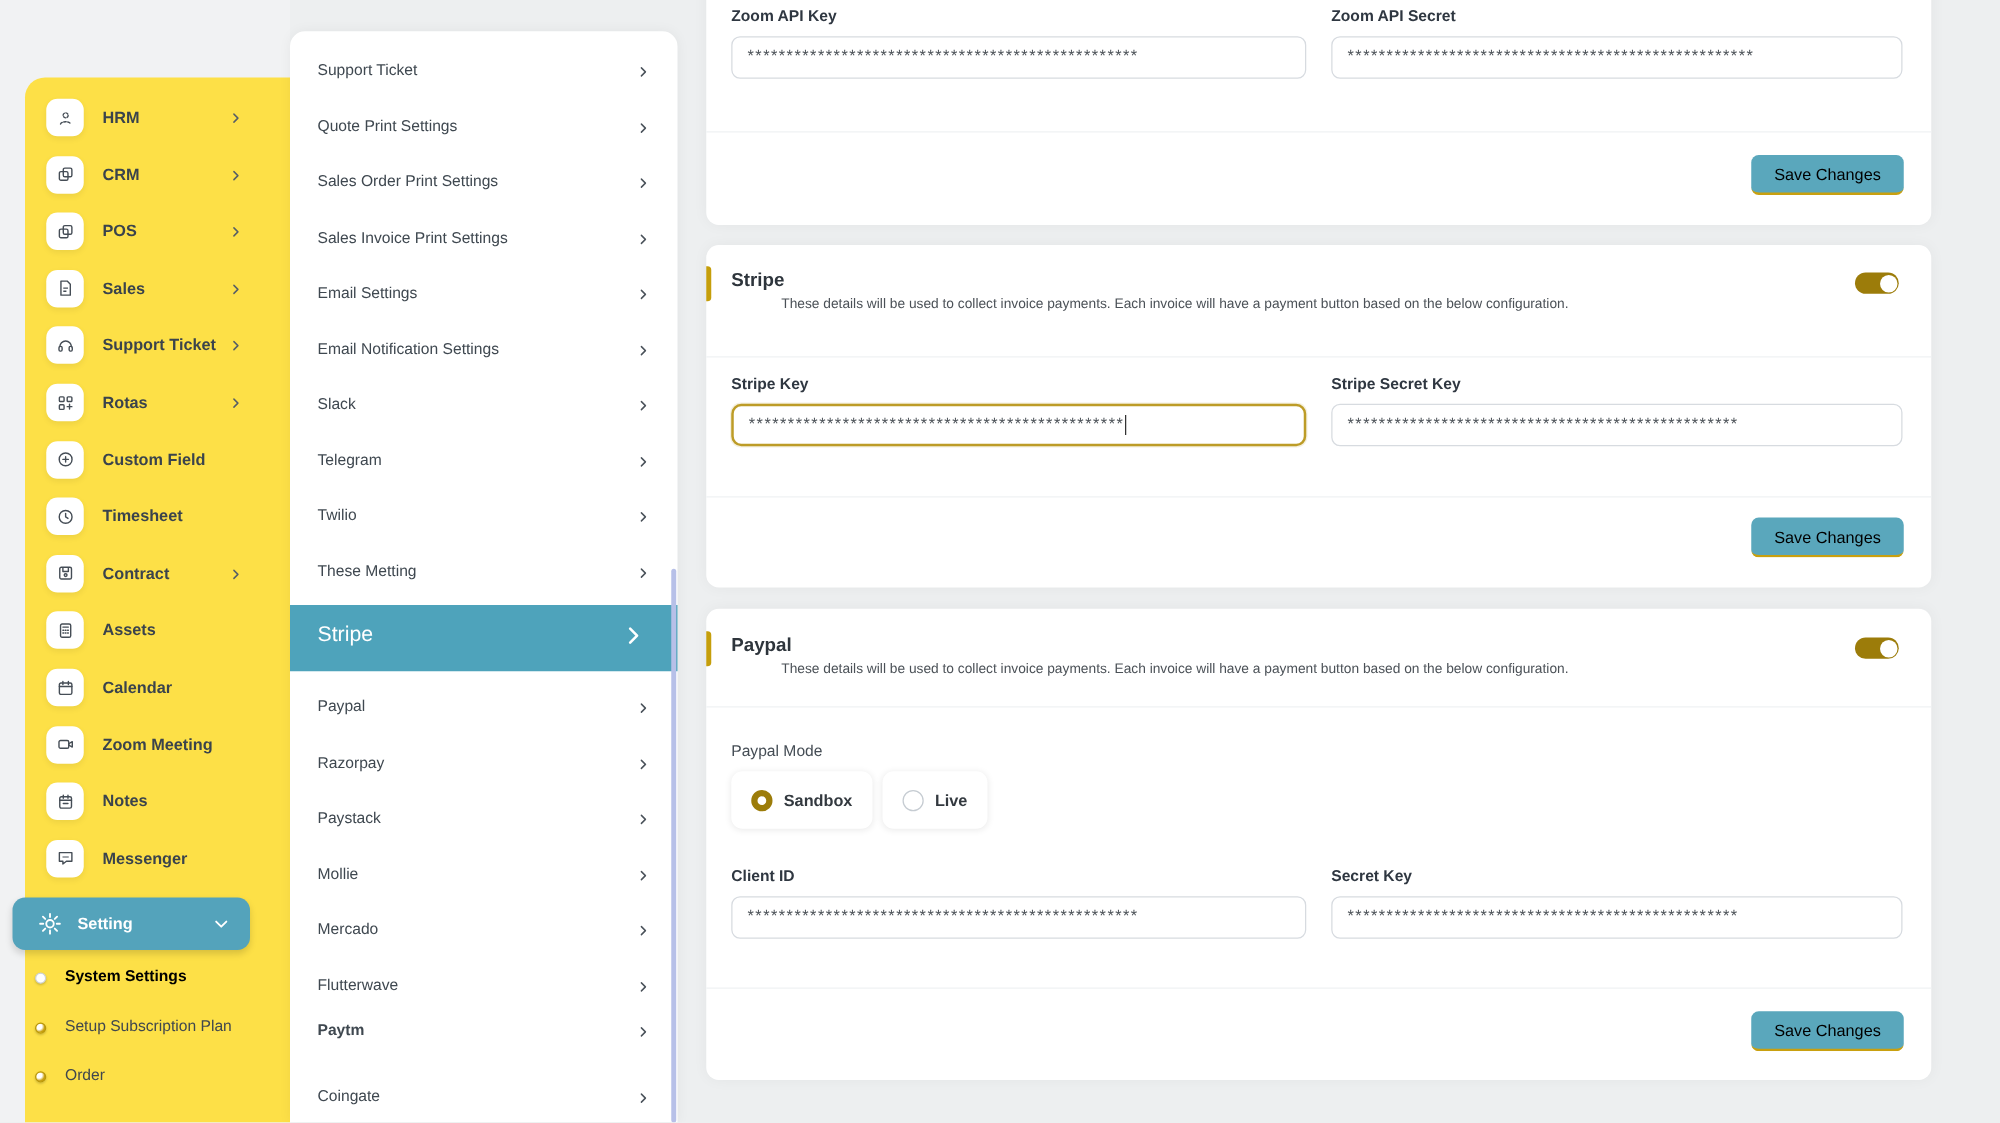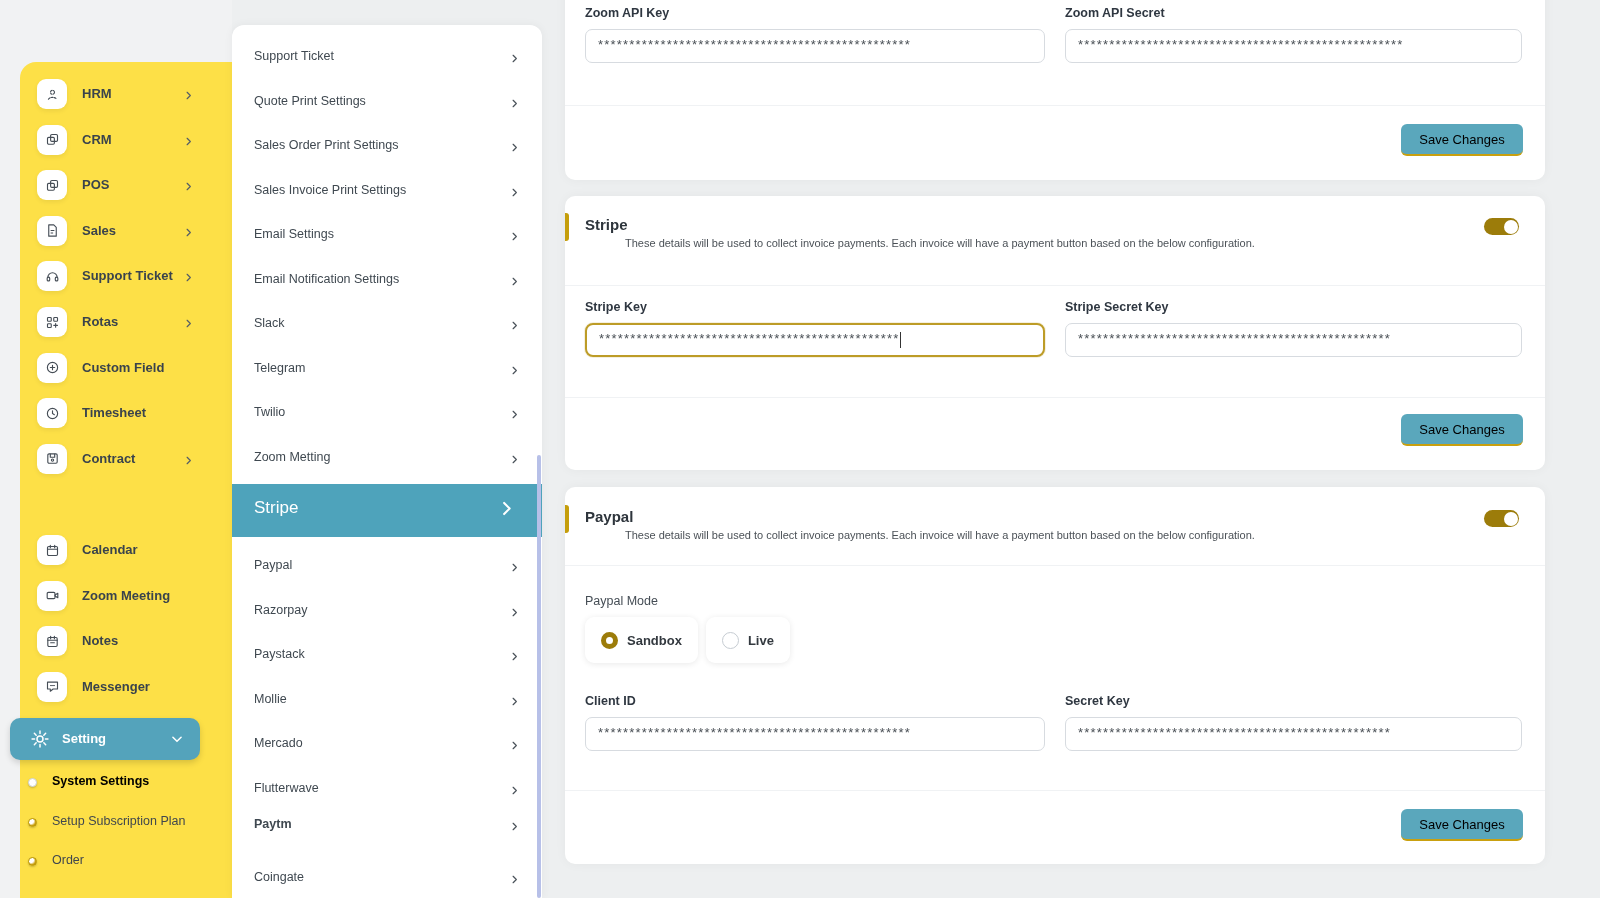--- a/index.html
+++ b/index.html
@@ -216,20 +216,30 @@
             <rect x="4.5" y="4.5" width="15" height="15" rx="2"></rect>
             <path d="M8.5 4.5V10h7V4.5"></path>
             <circle cx="12" cy="14.5" r="1.8"></circle>
           </svg>
         </span>
         <span class="nav-label">Contract</span>
         <span class="nav-chev"><svg viewBox="0 0 24 24" fill="none" stroke="currentColor" stroke-width="2.6" stroke-linecap="round" stroke-linejoin="round">
             <path d="M9 5l7 7-7 7"></path>
           </svg></span>
       </div>
+      <div class="nav-item" style="top: 424.4px;">
+        <span class="nav-icon-box">
+          <svg viewBox="0 0 24 24" fill="none" stroke="currentColor" stroke-width="1.8" stroke-linecap="round">
+            <rect x="5.5" y="3.5" width="13" height="17" rx="2"></rect>
+            <path d="M8.5 7.5h7M8.5 11.5h1M11.5 11.5h1M14.5 11.5h1M8.5 15h1M11.5 15h1M14.5 15h1"></path>
+          </svg>
+        </span>
+        <span class="nav-label">Assets</span>
+
+      </div>
       <div class="nav-item" style="top: 470px;">
         <span class="nav-icon-box">
           <svg viewBox="0 0 24 24" fill="none" stroke="currentColor" stroke-width="1.8" stroke-linecap="round">
             <rect x="4" y="5.5" width="16" height="14.5" rx="2"></rect>
             <path d="M4 10h16M8.5 3.5v4M15.5 3.5v4"></path>
           </svg>
         </span>
         <span class="nav-label">Calendar</span>
 
       </div>
@@ -341,21 +351,21 @@
           <path d="M9 5l7 7-7 7"></path>
         </svg></span>
     </div>
     <div class="menu-item" style="top: 368px;">
       <span class="mi-label">Twilio</span>
       <span class="mi-chev"><svg viewBox="0 0 24 24" fill="none" stroke="currentColor" stroke-width="2.6" stroke-linecap="round" stroke-linejoin="round">
           <path d="M9 5l7 7-7 7"></path>
         </svg></span>
     </div>
     <div class="menu-item" style="top: 412.5px;">
-      <span class="mi-label">Zoom Metting</span>
+      <span class="mi-label">These Metting</span>
       <span class="mi-chev"><svg viewBox="0 0 24 24" fill="none" stroke="currentColor" stroke-width="2.6" stroke-linecap="round" stroke-linejoin="round">
           <path d="M9 5l7 7-7 7"></path>
         </svg></span>
     </div>
     <div class="menu-item selected" style="top: 459px;">
       <span class="mi-label">Stripe</span>
       <span class="mi-chev"><svg viewBox="0 0 24 24" fill="none" stroke="currentColor" stroke-width="2.6" stroke-linecap="round" stroke-linejoin="round">
           <path d="M9 5l7 7-7 7"></path>
         </svg></span>
     </div>

